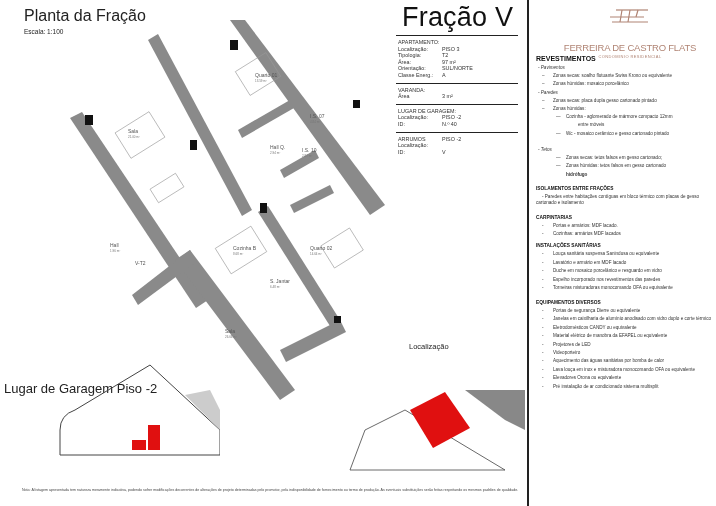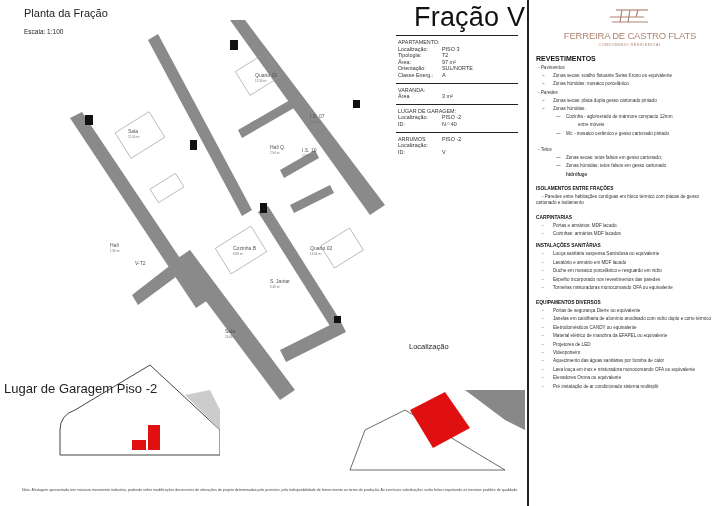--- a/index.html
+++ b/index.html
@@ -1,34 +1,34 @@
 <!DOCTYPE html>
 <html><head>
 <meta charset="utf-8">
 <style>
   * { box-sizing: border-box; margin: 0; padding: 0; }
   html, body { width: 716px; height: 506px; background: #ffffff; overflow: hidden; }
   body { position: relative; font-family: "Liberation Sans", sans-serif; color: #111; }
 
-  .page-title { position: absolute; left: 24px; top: 7px; font-size: 11px; color: #222; }
+  .page-title { position: absolute; left: 24px; top: 7px; font-size: 16px; color: #222; }
   .scale-label { position: absolute; left: 24px; top: 28px; font-size: 6.5px; color: #222; }
 
-  .unit-title { position: absolute; left: 402px; top: 2px; font-size: 27px; color: #111; letter-spacing: 0.2px; margin-left: 12px; }
+  .unit-title { position: absolute; left: 402px; top: 2px; font-size: 27px; color: #111; letter-spacing: 0.2px; }
 
   .info-box { position: absolute; left: 396px; top: 35px; width: 122px; font-size: 5.4px; color: #333; }
   .info-section { border-top: 1.6px solid #222; padding: 3px 0 4px 2px; }
   .info-row { display: flex; line-height: 6.6px; }
   .info-row .k { width: 44px; }
   .info-head { line-height: 6.6px; }
 
   .vdivider { position: absolute; left: 527px; top: 0; width: 2px; height: 506px; background: #222; }
 
   .logo { position: absolute; left: 560px; top: 8px; width: 140px; text-align: center; }
   .logo svg { display: block; margin: 0 auto; }
-  .logo-name { font-size: 9.5px; color: #b08474; letter-spacing: -0.2px; margin-top: 6px; }
+  .logo-name { font-size: 9.5px; color: #b08474; letter-spacing: -0.2px; margin-top: 18px; }
   .logo-sub { font-size: 4px; color: #b08474; letter-spacing: 0.4px; margin-top: 1px; }
 
   .specs { position: absolute; left: 536px; top: 55px; width: 176px; font-size: 4.6px; color: #333; }
   .specs h2 { font-size: 7px; font-weight: bold; color: #111; margin-bottom: 3px; }
   .specs h3 { font-size: 4.8px; font-weight: bold; color: #111; margin: 6px 0 3px 0; }
   .specs .cat { font-style: italic; margin: 2px 0 2px 2px; line-height: 6px; }
   .specs .item { position: relative; padding-left: 17px; line-height: 6.3px; margin-bottom: 2px; }
   .specs .item::before { content: "\2013"; position: absolute; left: 6px; top: 0; }
   .specs .sub { position: relative; padding-left: 30px; line-height: 6.3px; margin-bottom: 2px; }
   .specs .sub::before { content: "\2014"; position: absolute; left: 20px; top: 0; }

